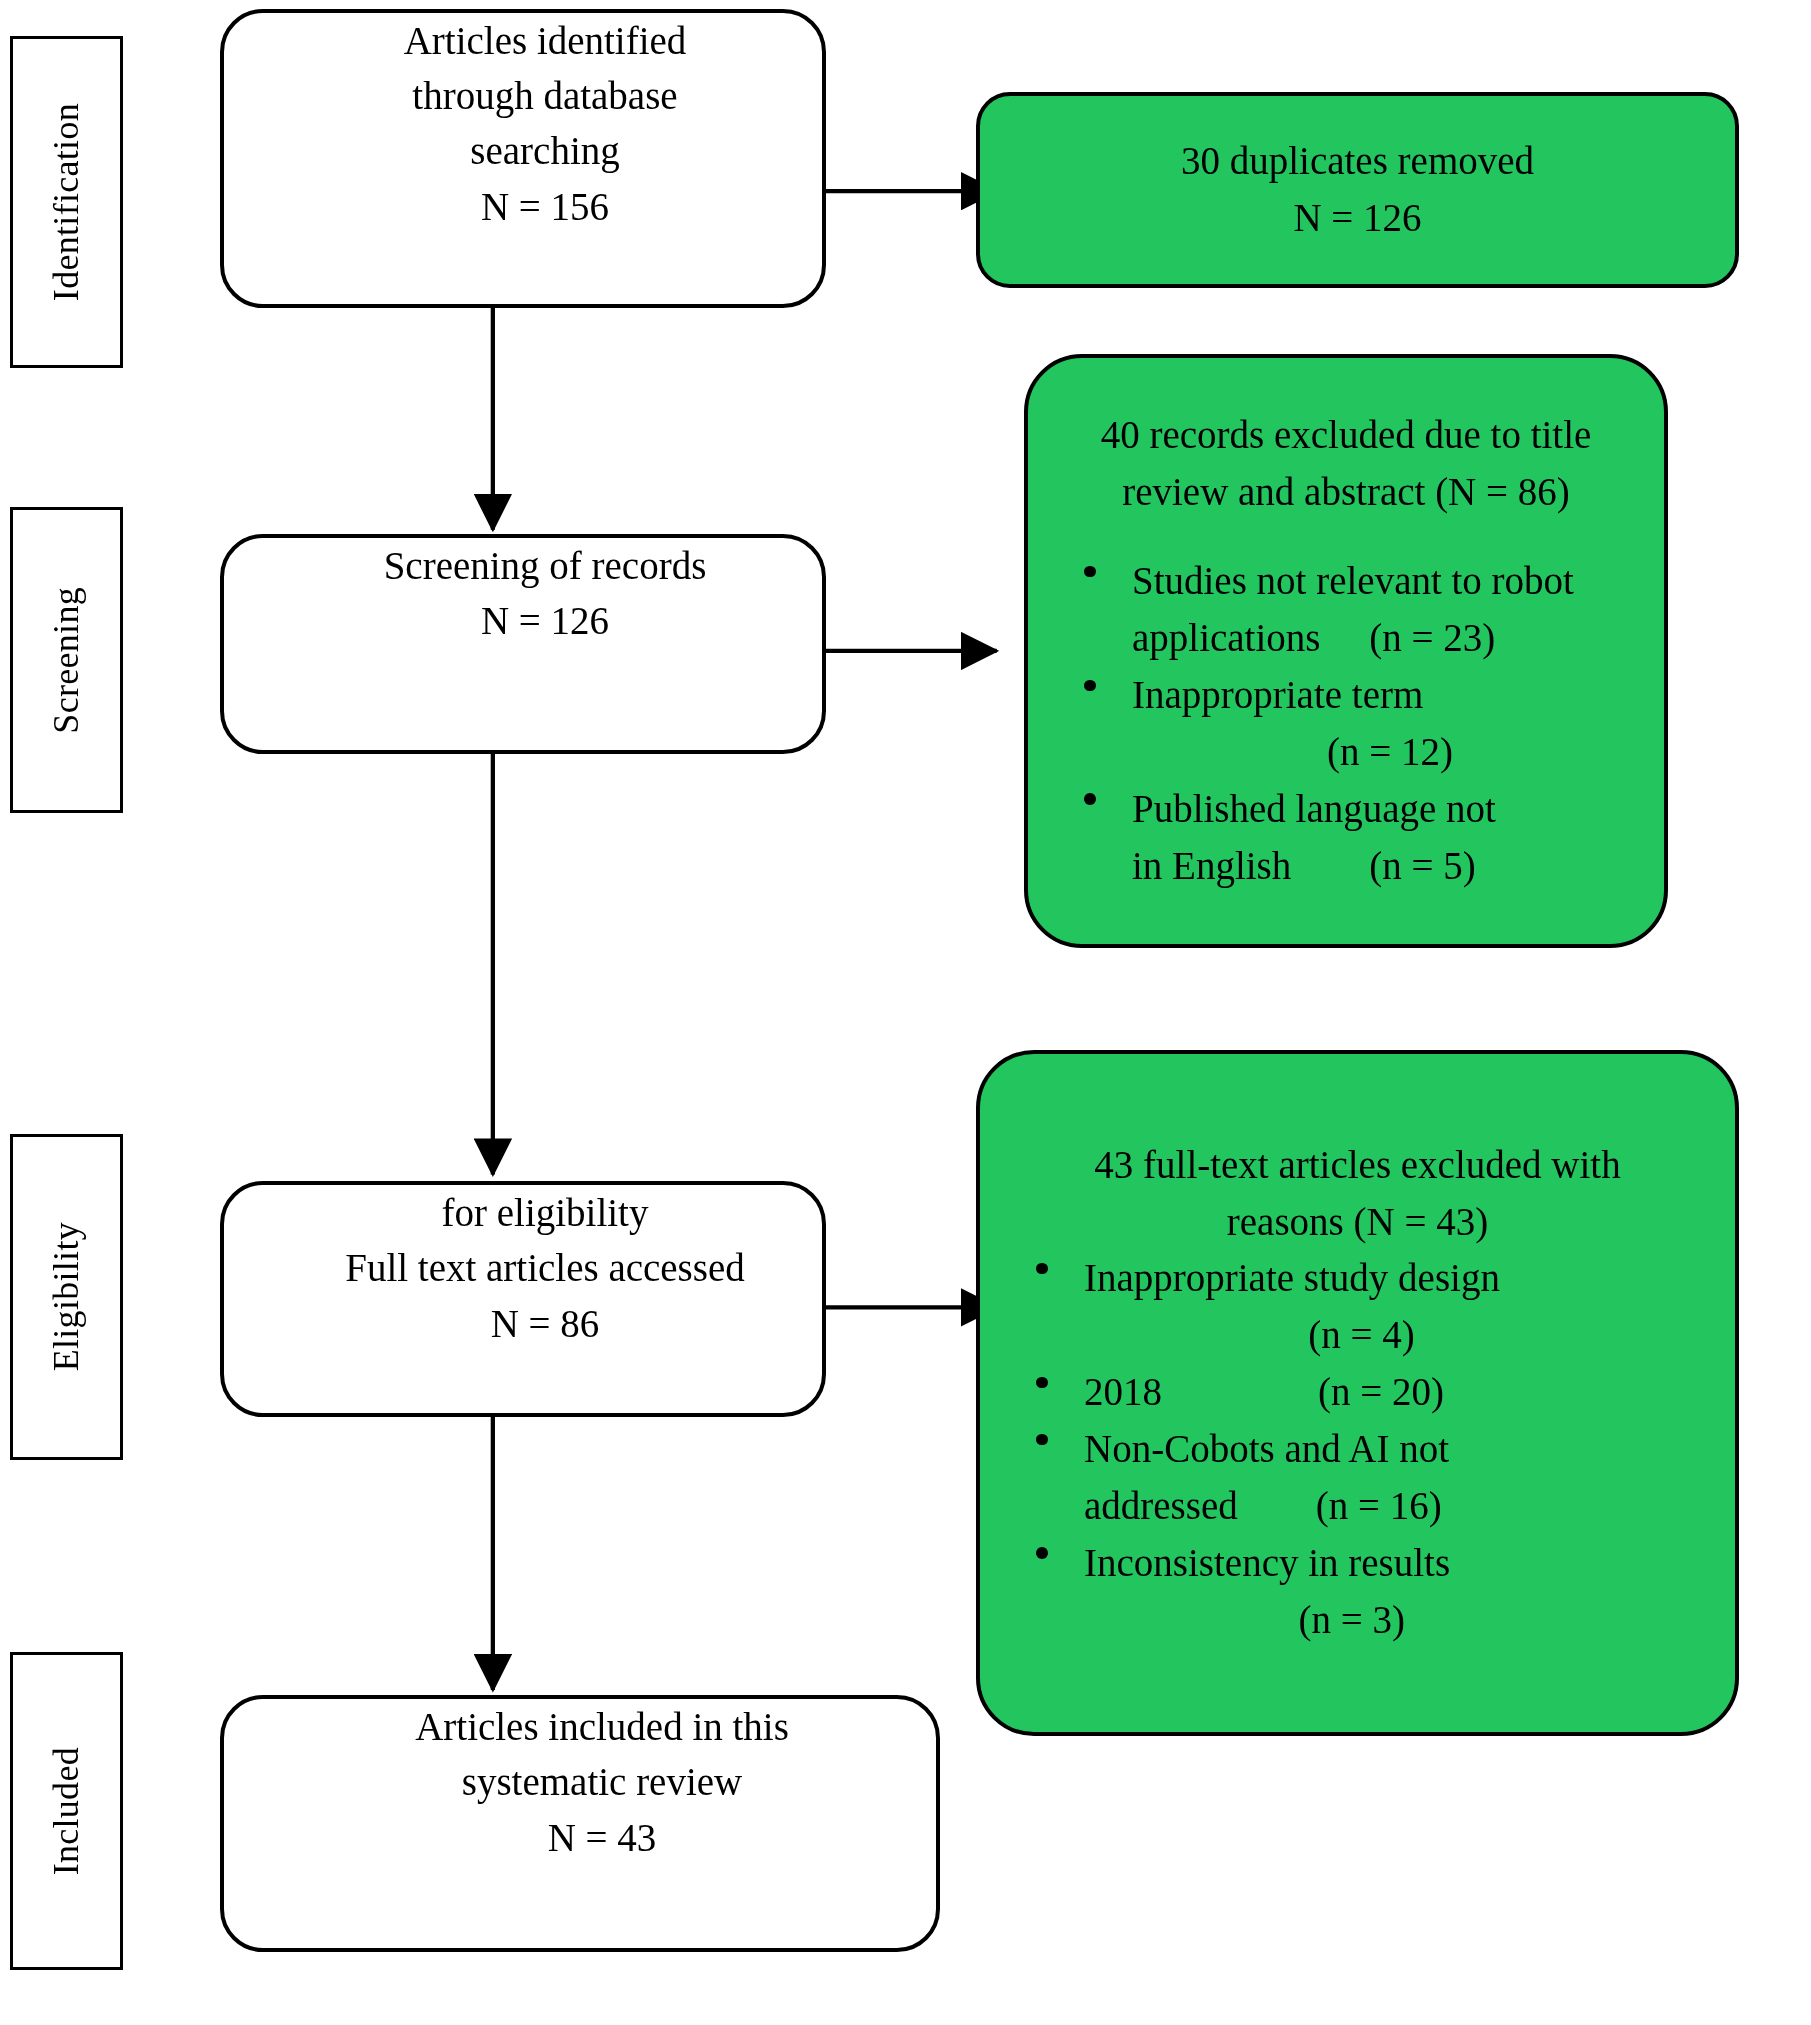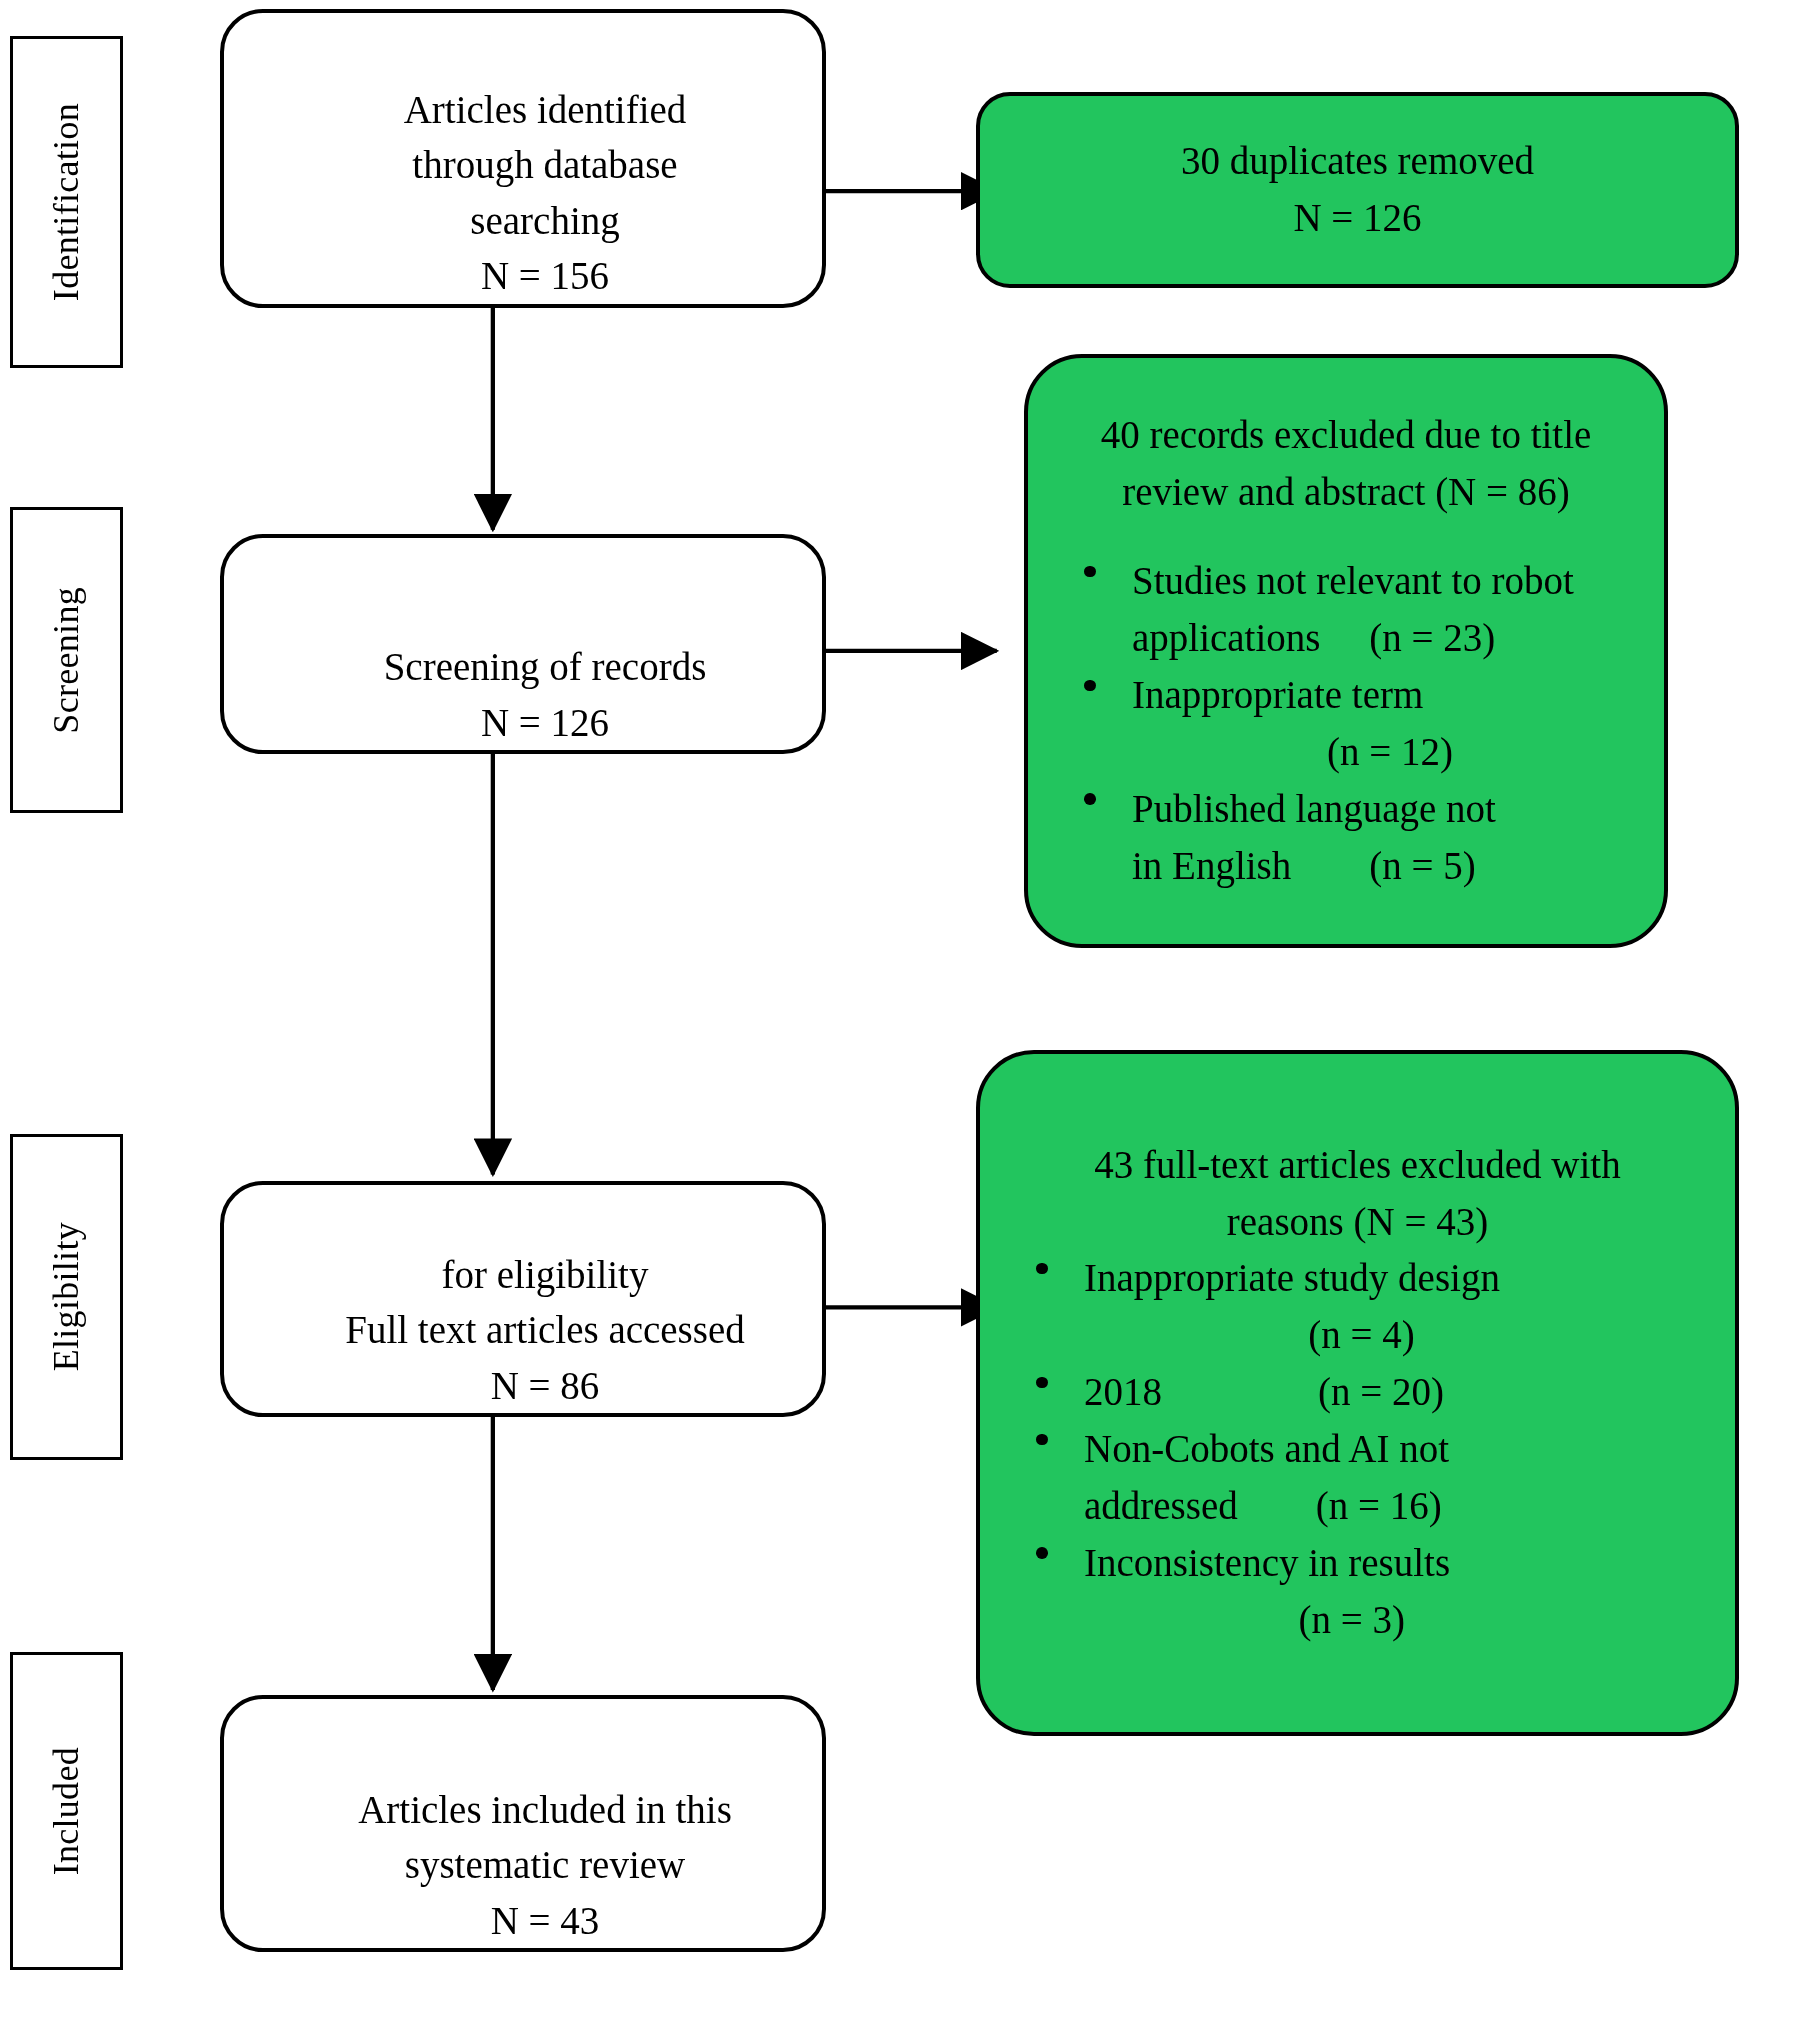--- a/index.html
+++ b/index.html
@@ -36,21 +36,21 @@
   }
 
   
   .pbox {
     position: absolute;
     border: 4.3px solid #000000;
     border-radius: 43px;
     background: #ffffff;
     box-sizing: border-box;
     display: flex;
-    align-items: flex-end;
+    align-items: flex-start;
     justify-content: center;
     text-align: center;
     padding-left: 44px;
   }
   .pbox .ptext {
     font-size: 39px;
     line-height: 1.42;
     padding: 0 18.4px;
   }
   .pbox .ptext .ln { display: block; }
@@ -165,21 +165,21 @@
   </div>
 
   <div class="pbox" style="left:220px; top:1181px; width:606px; height:236px;">
     <div class="ptext">
       <span class="ln">for eligibility</span>
       <span class="ln">Full text articles accessed</span>
       <span class="ln">N = 86</span>
     </div>
   </div>
 
-  <div class="pbox" style="left:220px; top:1695px; width:606px; height:257px;">
+  <div class="pbox" style="left:220px; top:1695px; width:720px; height:257px;">
     <div class="ptext">
       <span class="ln">Articles included in this</span>
       <span class="ln">systematic review</span>
       <span class="ln">N = 43</span>
     </div>
   </div>
 
   <div class="xbox" style="left:976px; top:92px; width:763px; height:196px; border-radius:34px;">
     <div class="xhead">
       <span class="ln">30 duplicates removed</span>

